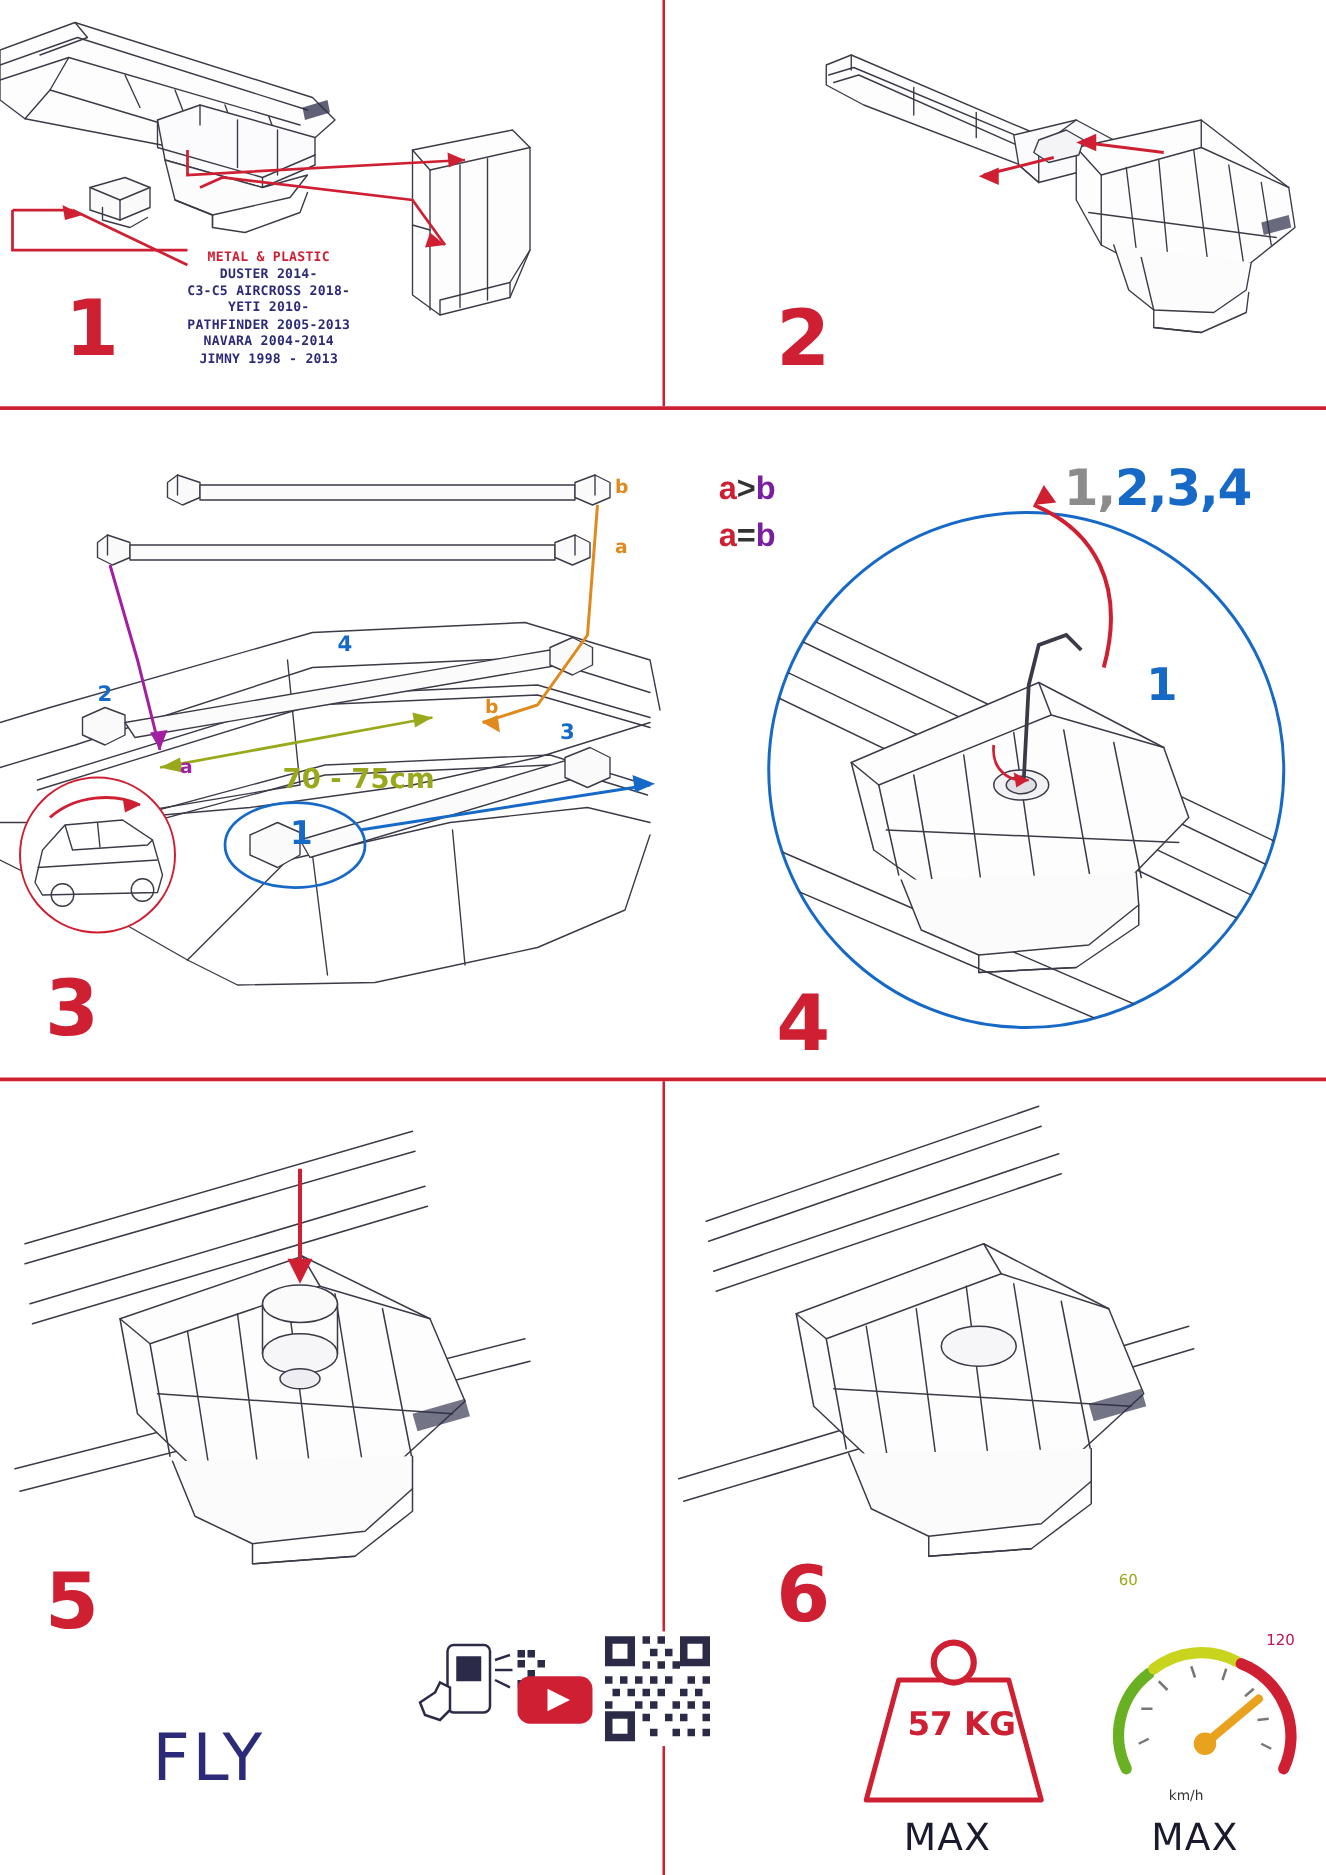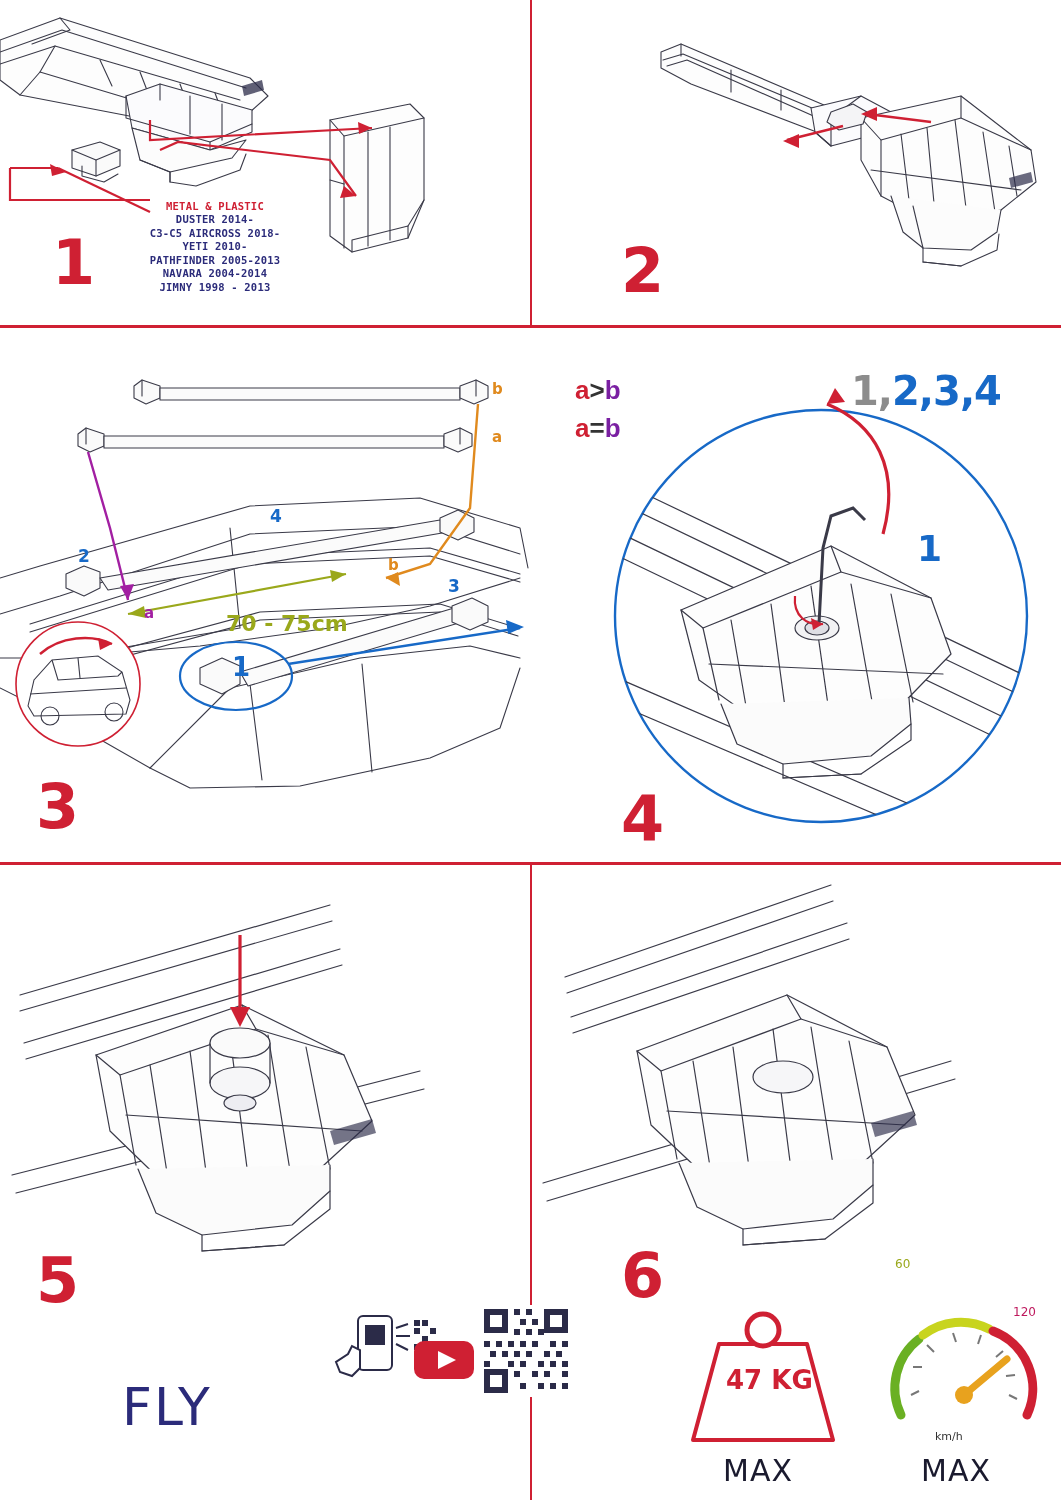--- a/index.html
+++ b/index.html
@@ -563,21 +563,21 @@
         <path d="M340 258 L382 246 L386 260 L344 272 Z" fill="#2b2b48" opacity="0.65"></path>
       </g>
     </svg>
 
     <div class="step-num" style="left:90px; top:380px;">6</div>
 
     <svg style="position:absolute; left:152px; top:435px;" width="160" height="150" viewBox="0 0 160 150">
       <path d="M36 44 L124 44 L150 140 L10 140 Z" fill="#ffffff" stroke="#cf2033" stroke-width="4" stroke-linejoin="round"></path>
       <circle cx="80" cy="30" r="16" fill="#ffffff" stroke="#cf2033" stroke-width="5"></circle>
     </svg>
-    <div class="kg-text" style="left:195px; top:500px;">47 KG</div>
+    <div class="kg-text" style="left:195px; top:500px;">57 KG</div>
     <div class="max-label" style="left:192px; top:588px;">MAX</div>
 
     <svg style="position:absolute; left:348px; top:430px;" width="170" height="160" viewBox="0 0 170 160">
       <path d="M22 120 A62 62 0 0 1 40 44" fill="none" stroke="#6ab023" stroke-width="9" stroke-linecap="round"></path>
       <path d="M44 40 A62 62 0 0 1 110 34" fill="none" stroke="#c8d41e" stroke-width="9" stroke-linecap="round"></path>
       <path d="M114 36 A62 62 0 0 1 148 120" fill="none" stroke="#cf2033" stroke-width="9" stroke-linecap="round"></path>
       <g stroke="#777" stroke-width="2">
         <path d="M32 100 L40 96"></path>
           <path d="M34 72 L43 72"></path>
           <path d="M48 50 L55 57"></path>

